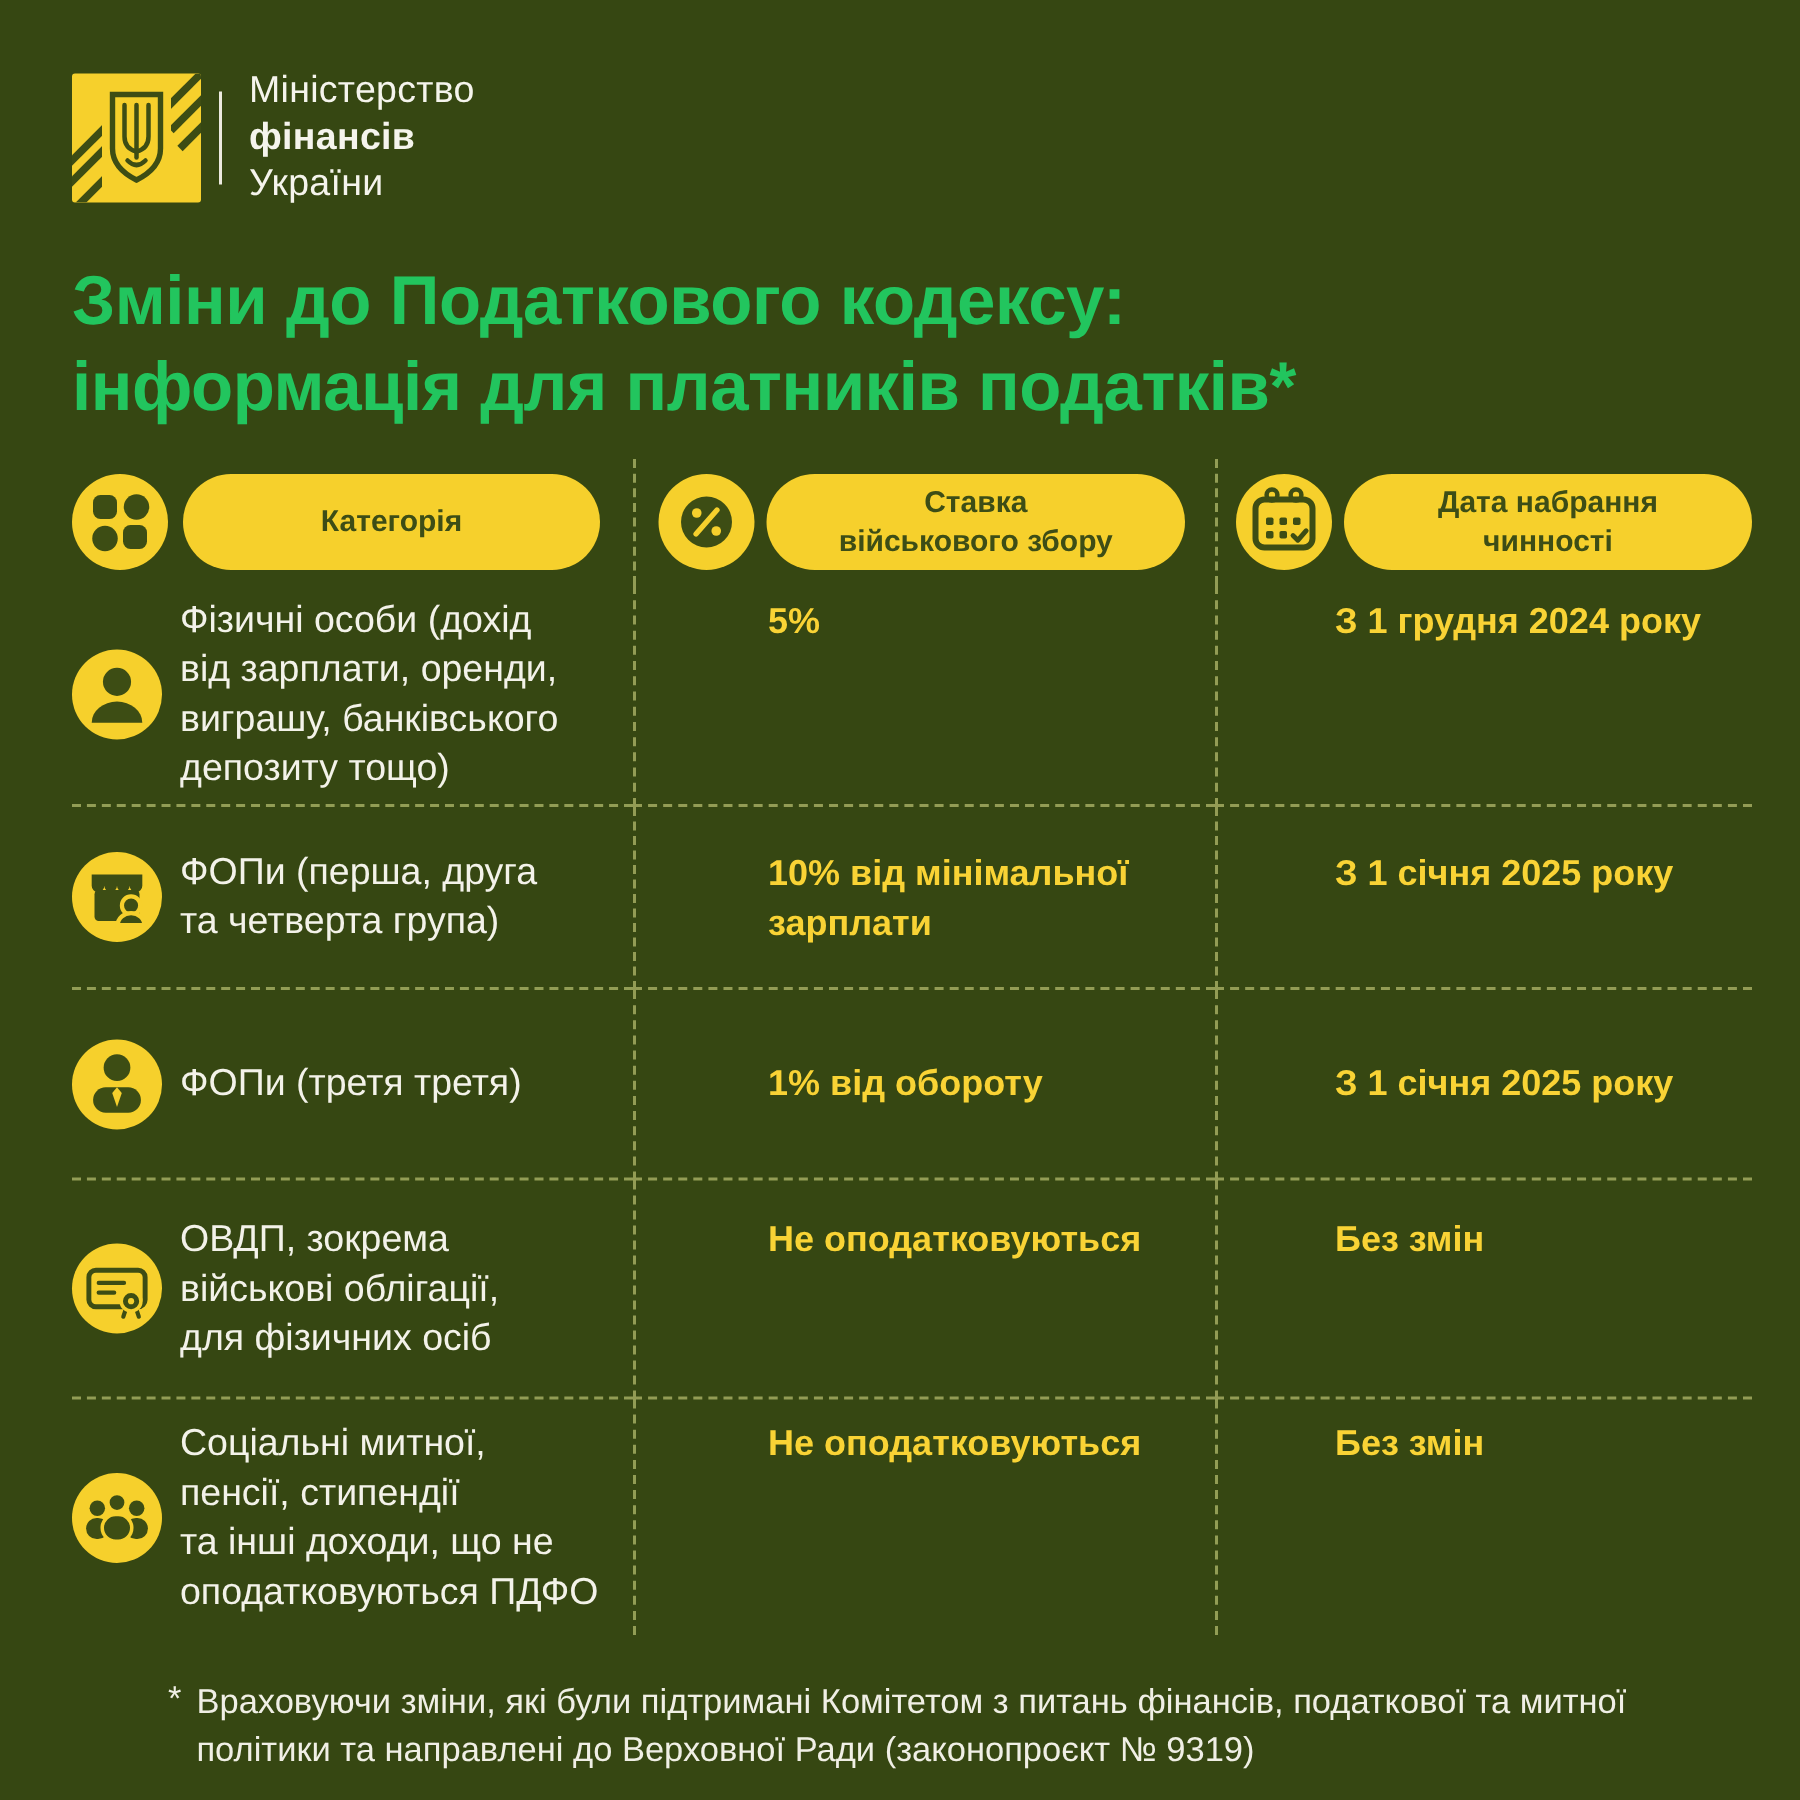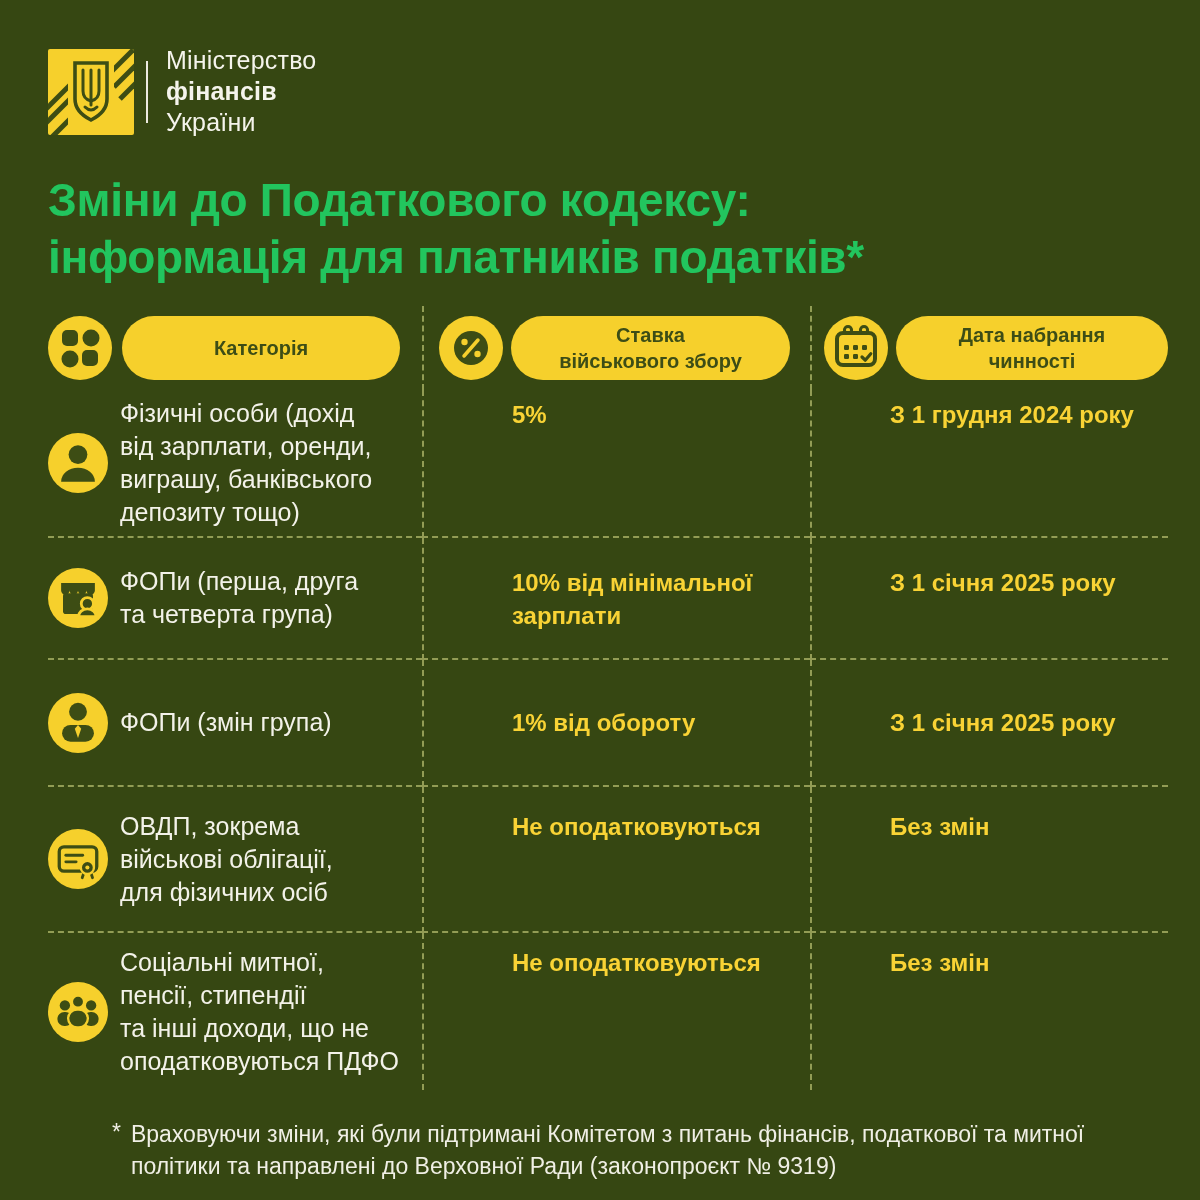--- a/index.html
+++ b/index.html
@@ -229,21 +229,21 @@
   <div class="row r3 hb">
     <div class="cell c1">
       <div class="cat-wrap">
         <div class="icon-circle small">
           <svg viewBox="0 0 64 64">
             <circle class="ic" cx="32" cy="20" r="9.5"></circle>
             <rect class="ic" x="15" y="34" width="34" height="18" rx="9"></rect>
             <polygon class="ic-y" points="32,34 28.6,38 32,48 35.4,38"></polygon>
           </svg>
         </div>
-        <div class="cat pre">ФОПи (змін група)</div>
+        <div class="cat pre">ФОПи (третя третя)</div>
       </div>
     </div>
     <div class="cell c2">
       <div class="val pre">1% від обороту</div>
     </div>
     <div class="cell c3">
       <div class="val pre">З 1 січня 2025 року</div>
     </div>
   </div>
 

